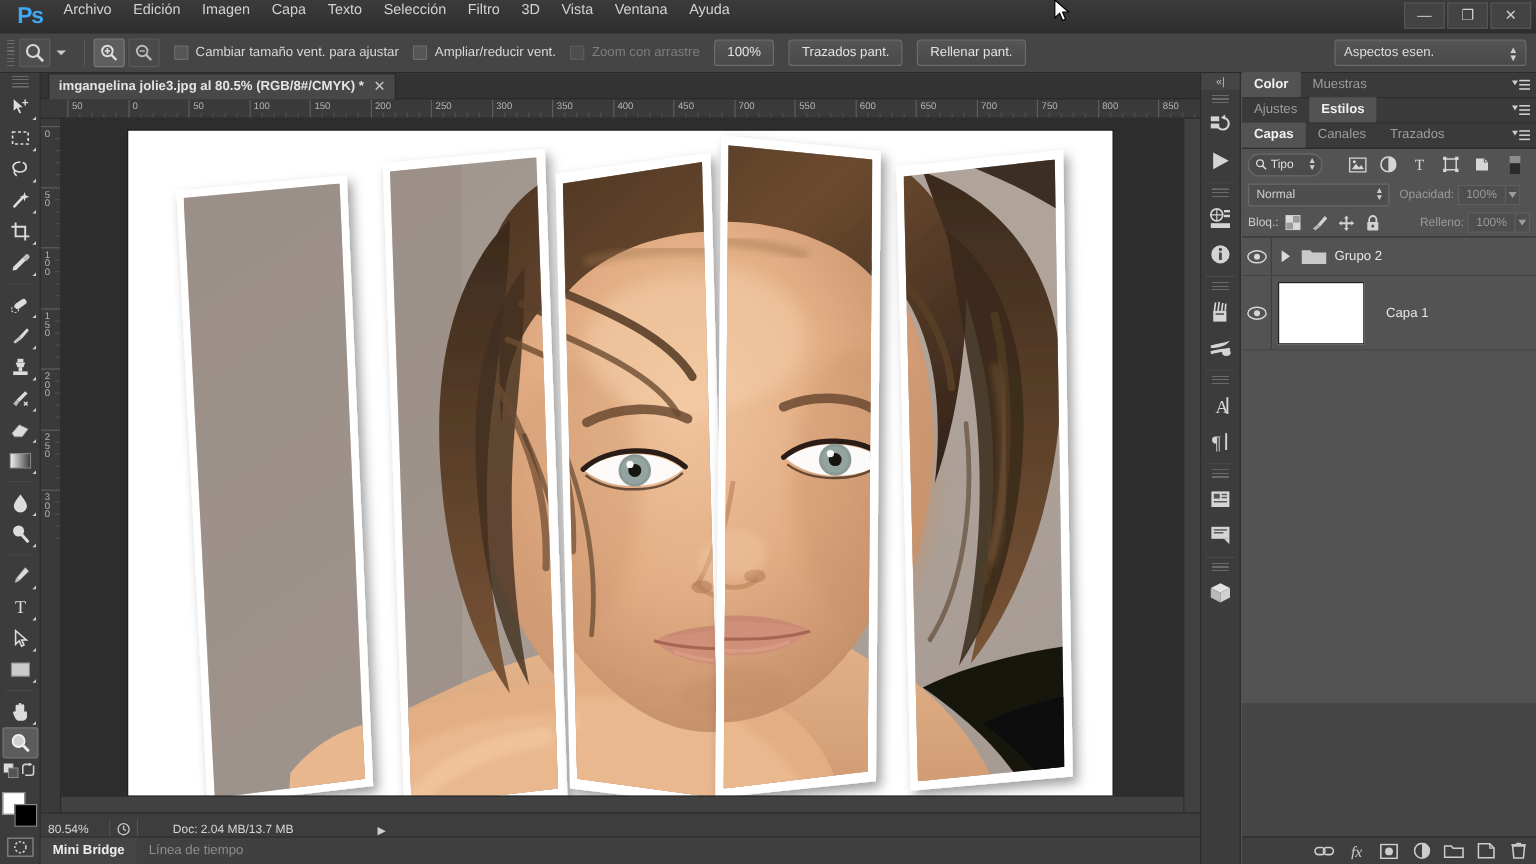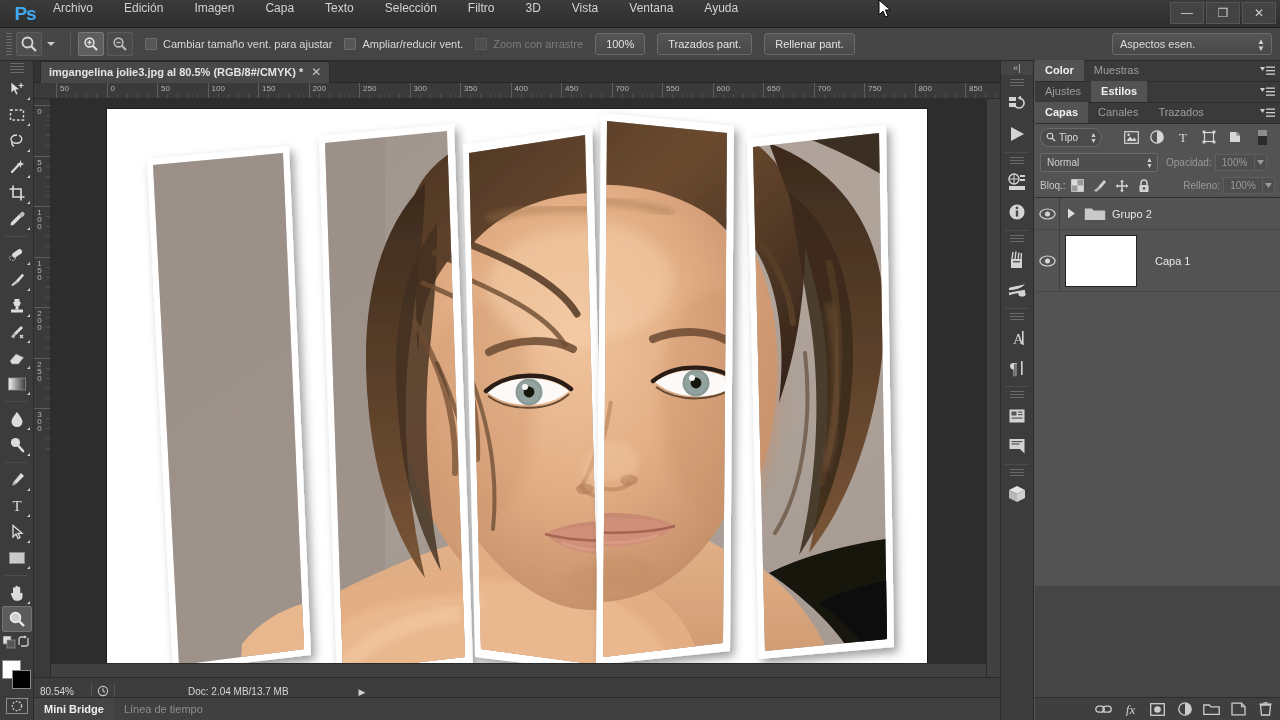--- a/index.html
+++ b/index.html
@@ -15,21 +15,21 @@
   .titlebar{
     position:absolute; left:0; top:0; width:1280px; height:28px;
     background:linear-gradient(#3b3b3b,#2e2e2e);
     border-bottom:1px solid #1f1f1f;
   }
   .ps-logo{
     position:absolute; left:8px; top:3px; width:34px; height:22px;
     color:#3fa9f5; font-size:19px; font-weight:bold; letter-spacing:-1px;
     font-family:"Liberation Sans", sans-serif; line-height:22px; text-align:center;
   }
-  .menubar{ position:absolute; left:44px; top:0; height:16px; display:flex; align-items:center;gap:13px; }
+  .menubar{ position:absolute; left:44px; top:0; height:16px; display:flex; align-items:center; }
   .menu-item{
     padding:0 9px; height:28px; line-height:28px; color:#d2d2d2; font-size:12px; cursor:default;
   }
   .wincontrols{ position:absolute; right:4px; top:2px; display:flex; gap:2px; }
   .wb{
     width:34px; height:22px; border:1px solid #555; background:#434343;
     color:#cfcfcf; font-size:12px; line-height:20px; text-align:center; cursor:default;
   }
   .cursor-arrow{
     position:absolute; left:878px; top:-1px; width:14px; height:20px; pointer-events:none;
@@ -138,21 +138,21 @@
     background:#414141; border-top:1px solid #2b2b2b;
   }
 
   
   .statusbar{
     position:absolute; left:34px; top:677px; width:966px; height:20px;
     background:#3d3d3d; border-top:1px solid #2b2b2b; display:flex; align-items:flex-end;
   }
   .sb-zoom{ width:52px; font-size:10px; color:#d6d6d6; padding-left:6px; }
   .sb-sep{ width:1px;height:14px;background:#2e2e2e;border-right:1px solid #565656;margin:0 5px;}
-  .sb-doc{ font-size:10px; color:#d6d6d6; margin-left:68px; }
+  .sb-doc{ font-size:10px; color:#d6d6d6; margin-left:24px; }
   .sb-arrow{ margin-left:70px; color:#cfcfcf; font-size:9px; }
 
   .bottom-tabs{
     position:absolute; left:34px; top:697px; width:966px; height:23px;
     background:#404040; border-top:1px solid #2b2b2b; display:flex; align-items:center;
   }
   .btab{ font-size:11px; color:#8d8d8d; padding:0 10px; height:23px; line-height:23px; }
   .btab.active{ color:#eee; font-weight:bold; background:#454545; }
 
   

